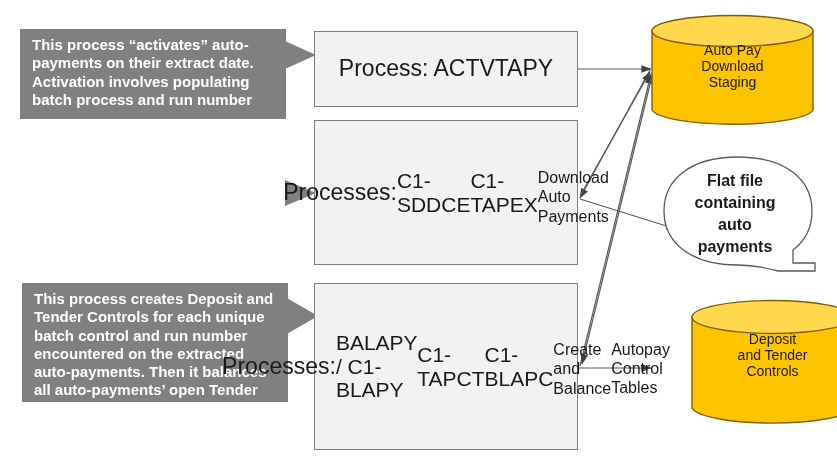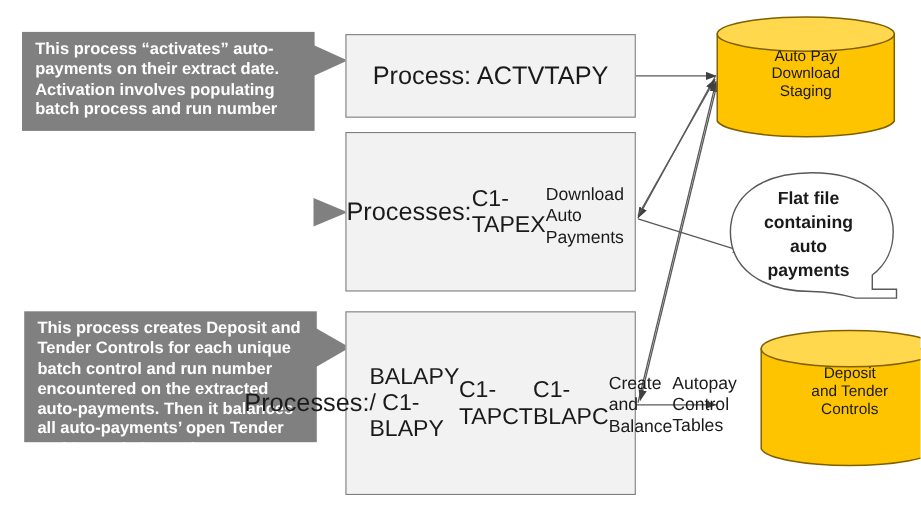--- a/index.html
+++ b/index.html
@@ -144,20 +144,21 @@
   <div class="note" style="left:22px; top:283px; width:266px; height:119px; font-size:15px;">
     <span class="note-text">This process creates Deposit and Tender Controls for each unique batch control and run number encountered on the extracted auto-payments. Then it balances all auto-payments’ open Tender and Deposit Controls.</span>
   </div>
 
   <div class="pbox" style="left:314px; top:31px; width:264px; height:76px;">
     <div class="line-lg">Process: ACTVTAPY</div>
   </div>
 
   <div class="pbox" style="left:314px; top:120px; width:264px; height:145px;">
     <div class="line-lg">Processes:</div>
+    <div class="line-md">C1-SDDCE</div>
     <div class="line-md">C1-TAPEX</div>
     <div class="line-sm" style="margin-top:9px;">Download Auto Payments</div>
   </div>
 
   <div class="pbox" style="left:314px; top:283px; width:264px; height:167px;">
     <div class="line-lg">Processes:</div>
     <div class="line-md">BALAPY / C1-BLAPY</div>
     <div class="line-md">C1-TAPCT</div>
     <div class="line-md">C1-BLAPC</div>
     <div class="line-sm" style="margin-top:5px;">Create and Balance</div>

